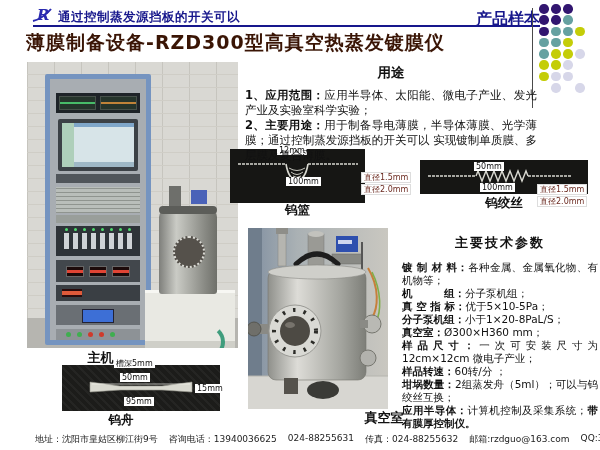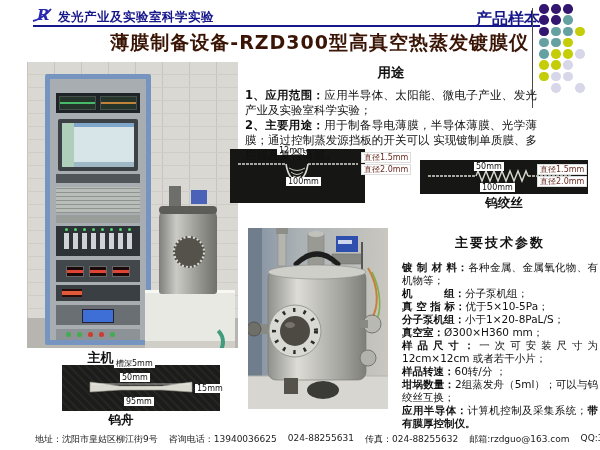--- a/index.html
+++ b/index.html
@@ -5,38 +5,38 @@
   html,body{margin:0;padding:0;background:#e8e8e8;}
   .page{position:relative;width:600px;height:450px;background:#ffffff;overflow:hidden;
         font-family:"DejaVu Sans",sans-serif;color:#111;}
   .abs{position:absolute;}
 
   
   .logo{left:31px;top:5px;width:26px;height:20px;}
   .company{left:58px;top:9px;font-size:12.5px;font-weight:bold;color:#17178c;letter-spacing:.5px;white-space:nowrap;}
   .header-rule{left:33px;top:25px;width:507px;height:2px;background:#17178c;}
   .product-tag{left:470px;top:9px;width:70px;text-align:right;font-size:16px;font-weight:bold;color:#17178c;}
-  .main-title{left:14px;top:30px;width:515px;text-align:right;font-size:19px;font-weight:bold;
+  .main-title{left:26px;top:30px;width:515px;text-align:left;font-size:19px;font-weight:bold;
               color:#3a1505;letter-spacing:1px;white-space:nowrap;}
   .v-divider{left:532px;top:8px;width:1px;height:100px;background:#4a4a4a;}
   .dots{left:539px;top:4px;display:grid;grid-template-columns:repeat(4,12px);grid-auto-rows:11.3px;}
   .dot{width:9.5px;height:9.5px;border-radius:50%;}
 
   
   .usage{left:245px;top:64px;width:292px;}
   .usage-title{text-align:center;font-size:13.5px;font-weight:bold;margin-bottom:6px;}
   .usage p{margin:0;font-size:11.5px;line-height:15px;text-align:justify;}
   .usage b{font-weight:bold;}
 
   
   .fig{background:#161614;}
   .fig-basket{left:230px;top:149px;width:135px;height:54px;}
   .fig-coil{left:420px;top:160px;width:168px;height:34px;}
   .fig-label{position:absolute;background:#fff;color:#111;font-size:8px;line-height:9px;padding:0 2px;white-space:nowrap;}
-  .fig-label.dia{color:#6b2a20;border:1px solid #ddd;}
+  .fig-label.dia{color:#6b2a20;border:1px solid #ddd;margin-top:20px;}
   .cap-basket{left:230px;top:202px;width:135px;text-align:center;font-size:12.5px;font-weight:bold;}
   .cap-coil{left:420px;top:195px;width:168px;text-align:center;font-size:12.5px;font-weight:bold;}
 
   
   .fig-boat{left:42px;top:365px;width:158px;height:46px;background:#1c1c1a;
             background-image:repeating-linear-gradient(45deg,rgba(255,255,255,.04) 0 2px,transparent 2px 6px);margin-left:20px;}
   .cap-boat{left:42px;top:412px;width:158px;text-align:center;font-size:12.5px;font-weight:bold;}
 
   
   .cap-main{left:58px;top:349px;width:85px;text-align:center;font-size:13px;font-weight:bold;}
@@ -105,21 +105,21 @@
 </style>
 </head>
 <body>
 
 <div class="page">
 
   <svg class="abs logo" viewBox="0 0 26 20">
     <path d="M2,16 C8,15 16,9 20,4" stroke="#2a2ab0" stroke-width="2" fill="none"></path>
     <text x="6" y="15" font-size="15" font-style="italic" font-weight="bold" fill="#2a2ab0" font-family="DejaVu Serif, serif">R</text>
   </svg>
-  <div class="abs company">发光产业及实验室科学实验</div>
+  <div class="abs company">通过控制蒸发源挡板的开关可以</div>
   <div class="abs product-tag">产品样本</div>
   <div class="abs header-rule"></div>
   <div class="abs main-title">薄膜制备设备-RZD300型高真空热蒸发镀膜仪</div>
   <div class="abs v-divider"></div>
   <div class="abs dots">
       <span class="dot" style="background: rgb(50, 22, 112);"></span>
       <span class="dot" style="background: rgb(50, 22, 112);"></span>
       <span class="dot" style="background: rgb(50, 22, 112);"></span>
       <span class="dot" style="visibility: hidden;"></span>
       <span class="dot" style="background: rgb(50, 22, 112);"></span>
@@ -206,20 +206,21 @@
       <path d="M56,15 C58,27 62,31 67,31 C72,31 76,27 78,15" fill="none" stroke="#d8d8d0" stroke-width="1.6"></path>
       <path d="M59,19 Q67,24 75,19" fill="none" stroke="#c9c9c0" stroke-width="1"></path>
       <path d="M61,23 Q67,28 73,23" fill="none" stroke="#c9c9c0" stroke-width="1"></path>
       <path d="M63,27 Q67,30 71,27" fill="none" stroke="#c9c9c0" stroke-width="1"></path>
     </svg>
     <span class="fig-label" style="left:47px;top:-3px;">12mm</span>
     <span class="fig-label" style="left:56px;top:28px;">100mm</span>
     <span class="fig-label dia" style="left:131px;top:3px;">直径1.5mm</span>
     <span class="fig-label dia" style="left:131px;top:15px;">直径2.0mm</span>
   </div>
+  <div class="abs cap-basket">钨篮</div>
 
   <div class="abs fig fig-coil">
     <svg width="168" height="34" viewBox="0 0 168 34">
       <line x1="8" y1="16" x2="56" y2="16" stroke="#d8d8d0" stroke-width="1.4" stroke-dasharray="3 1"></line>
       <line x1="108" y1="16" x2="152" y2="16" stroke="#d8d8d0" stroke-width="1.4" stroke-dasharray="3 1"></line>
       <polyline points="56,16 58,11 62,21 66,11 70,21 74,11 78,21 82,11 86,21 90,11 94,21 98,11 102,21 106,11 108,16" fill="none" stroke="#d8d8d0" stroke-width="1.4"></polyline>
     </svg>
     <span class="fig-label" style="left:54px;top:2px;">50mm</span>
     <span class="fig-label" style="left:60px;top:23px;">100mm</span>
     <span class="fig-label dia" style="left:117px;top:4px;">直径1.5mm</span>
@@ -273,29 +274,30 @@
       <ellipse cx="42" cy="97" rx="5" ry="3" fill="#77736c"></ellipse>
       <rect x="2" y="96" width="18" height="10" fill="#8a8a85"></rect>
       <circle cx="6" cy="101" r="7" fill="#6f6f6a" stroke="#55554f" stroke-width="1"></circle>
       <circle cx="124" cy="96" r="9" fill="#b9b9b4" stroke="#76766f" stroke-width="1"></circle>
       <circle cx="120" cy="130" r="8" fill="#b2b2ad" stroke="#76766f" stroke-width="1"></circle>
       <rect x="112" y="92" width="8" height="8" fill="#8a8a85"></rect>
       <ellipse cx="75" cy="162" rx="16" ry="9" fill="#3a3a36"></ellipse>
       <rect x="36" y="150" width="14" height="16" fill="#55524c"></rect>
     </svg>
   </div>
+  <div class="abs cap-chamber">真空室</div>
 
   <div class="abs specs">
     <div class="specs-title">主要技术参数</div>
     <div class="spec-row"><span class="spec-label">镀 制 材 料：</span><span>各种金属、金属氧化物、有机物等；</span></div>
     <div class="spec-row"><span class="spec-label">机　　　组：</span><span>分子泵机组；</span></div>
     <div class="spec-row"><span class="spec-label">真 空 指 标：</span><span>优于5×10-5Pa；</span></div>
     <div class="spec-row"><span class="spec-label">分子泵机组：</span><span>小于1×20-8PaL/S；</span></div>
     <div class="spec-row"><span class="spec-label">真空室：</span><span>Ø300×H360 mm；</span></div>
-    <div class="spec-row"><span class="spec-label">样品尺寸：</span><span>一次可安装尺寸为12cm×12cm 或者若干小片；</span></div>
+    <div class="spec-row"><span class="spec-label">样品尺寸：</span><span>一次可安装尺寸为12cm×12cm 微电子产业；</span></div>
     <div class="spec-row"><span class="spec-label">样品转速：</span><span>60转/分 ；</span></div>
     <div class="spec-row"><span class="spec-label">坩埚数量：</span><span>2组蒸发舟（5ml）；可以与钨绞丝互换；</span></div>
     <div class="spec-row"><span class="spec-label">应用半导体：</span><span>计算机控制及采集系统；</span><span class="spec-bold">带有膜厚控制仪。</span></div>
   </div>
 
   <div class="abs fig-boat">
     <svg width="158" height="46" viewBox="0 0 158 46">
       <polygon points="28,17 58,21 100,21 130,17 130,27 100,25 58,25 28,27" fill="#d9d9d0" stroke="#9a9a90" stroke-width="0.6"></polygon>
       <line x1="30" y1="19" x2="128" y2="19" stroke="#efefe8" stroke-width="1" opacity="0.7"></line>
     </svg>

